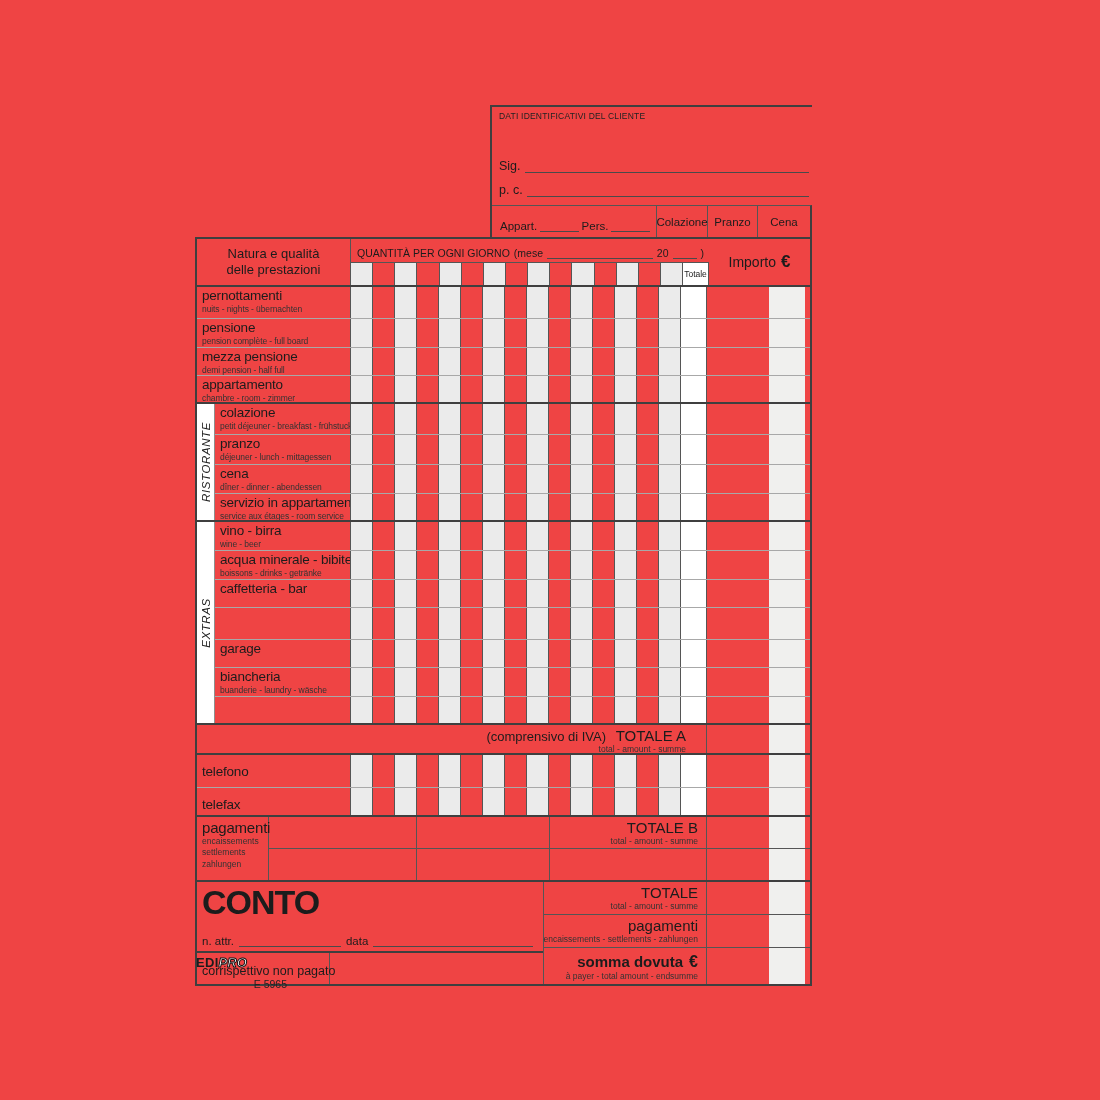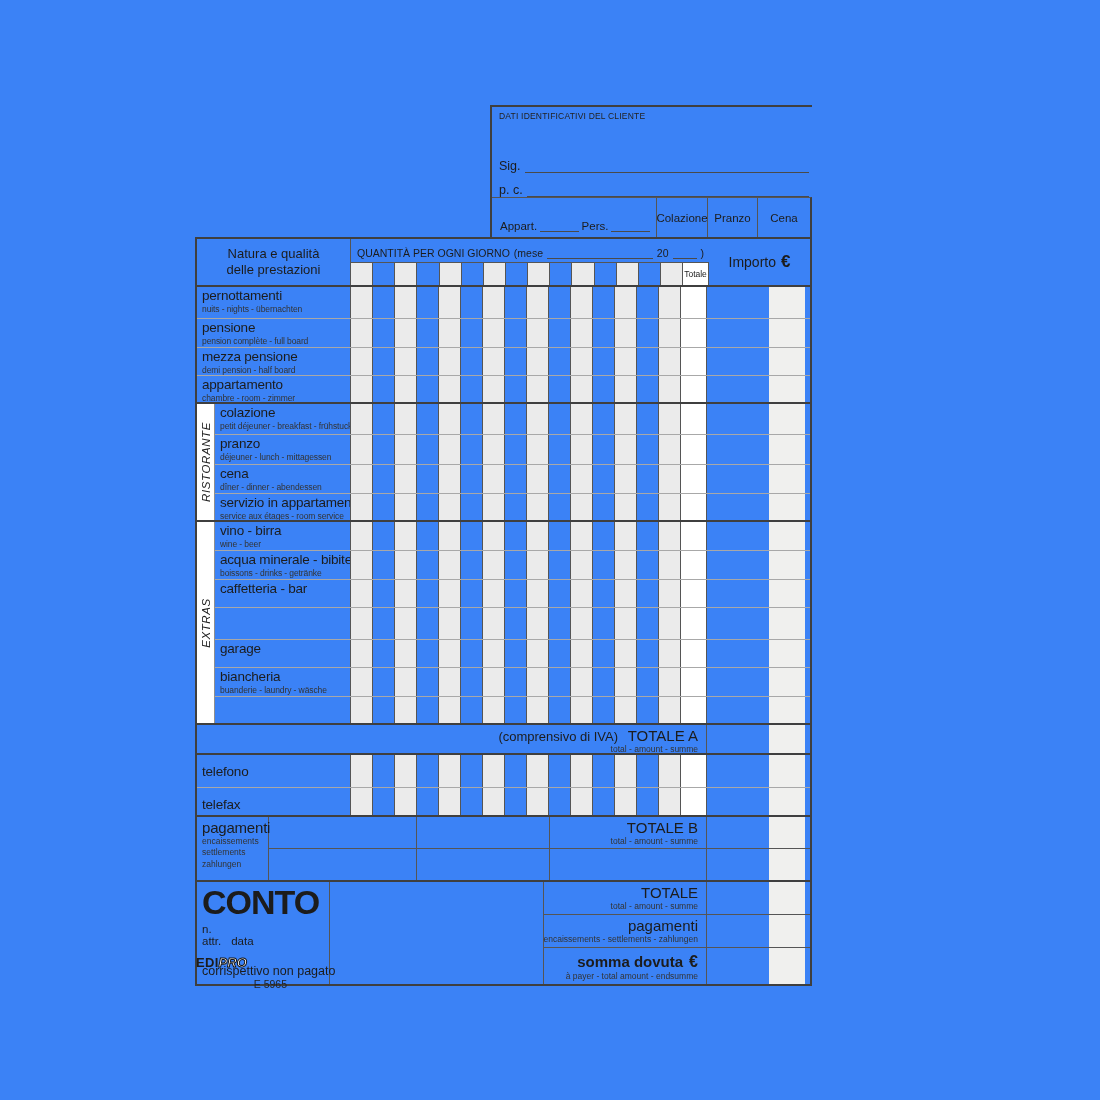--- a/index.html
+++ b/index.html
@@ -2,31 +2,31 @@
 <html><head>
 <meta charset="utf-8">
 <style>
   :root{
     --dark:#3f3f3f; --mid:#555; --light:#a8a8a8;
     --shade:#ebebeb; --strip:#f0f0ee; --txt:#1c1c1c;
   }
   *{box-sizing:border-box;margin:0;padding:0;}
   html,body{background:#fff;}
   body{font-family:"Liberation Sans", sans-serif;color:var(--txt);}
-  .page{position:relative;width:1100px;height:1100px;background:#3b82f6;overflow:hidden;}
+  .page{position:relative;width:1100px;height:1100px;background:#ef4444;overflow:hidden;}
 
   
   .topbox{position:absolute;left:490px;top:105px;width:322px;height:132px;
     border-top:2px solid var(--dark);border-left:2px solid var(--dark);}
   .tb-title{position:absolute;left:7px;top:4px;font-size:8.5px;letter-spacing:.2px;color:#222;}
   .tb-line{position:absolute;left:7px;right:3px;display:flex;align-items:flex-end;gap:4px;font-size:12.5px;}
   .tb-sig{top:52px;} .tb-pc{top:76px;}
   .tb-line .ul{flex:1;}
   .ul{display:inline-block;border-bottom:1px solid #4a4a4a;height:12px;}
-  .meal-row{position:absolute;left:0;right:0;bottom:0;height:40px;display:flex;
+  .meal-row{position:absolute;left:0;right:0;bottom:0;height:32px;display:flex;
     border-top:1px solid var(--mid);border-right:2px solid var(--dark);}
   .meal-appart{width:165px;border-right:1px solid var(--mid);display:flex;align-items:flex-end;
     padding:0 6px 5px 8px;font-size:11.5px;gap:3px;}
   .meal-appart .ul1{width:48px;} .meal-appart .ul2{width:48px;}
   .meal-cell{display:flex;align-items:center;justify-content:center;font-size:11.5px;
     border-right:1px solid var(--mid);}
   .meal-colazione{width:51px;} .meal-pranzo{width:50px;} .meal-cena{flex:1;border-right:none;}
 
   
   .form-main{position:absolute;left:195px;top:237px;width:617px;height:749px;
@@ -60,21 +60,21 @@
 
   
   .group-label{position:absolute;left:0;width:18px;background:#fff;border-right:1px solid #8f8f8f;
     display:flex;align-items:center;justify-content:center;z-index:2;}
   .group-label span{transform:rotate(-90deg);font-style:italic;font-size:11.5px;
     letter-spacing:.6px;white-space:nowrap;color:#222;}
   .g-rist{top:165px;height:116px;} .g-ext{top:283px;height:201px;}
 
   
   .ta-row{height:30px;border-bottom:2px solid var(--dark);display:flex;flex-shrink:0;}
-  .ta-cell{flex:1;border-right:1px solid var(--mid);text-align:right;padding:2px 8px 0 0;}
+  .ta-cell{flex:1;border-right:1px solid var(--mid);text-align:right;padding:2px 20px 0 0;}
   .ta-line1{font-size:13px;white-space:nowrap;}
   .ta-line1 .ta-title{font-size:15px;margin-left:6px;}
   .ta-sub{font-size:8.5px;color:#333;}
 
   
   .comm .lcell{padding-top:10px;border-right:1px solid var(--mid);}
 
   
   .pay-section{height:65px;display:flex;border-bottom:2px solid var(--dark);flex-shrink:0;}
   .pay-label{width:72px;border-right:1px solid var(--mid);padding:2px 0 0 5px;}
@@ -87,21 +87,21 @@
   .pay-tb{flex:1;border-right:1px solid var(--mid);display:flex;flex-direction:column;}
   .tb-r1{height:32px;border-bottom:1px solid var(--mid);text-align:right;padding:2px 8px 12px 0;}
   .tb-r1 .t{font-size:15px;} .tb-r1 .s{font-size:8.5px;color:#333;}
   .tb-r2{flex:1;}
   .pay-imp{width:103px;display:flex;flex-direction:column;}
   .pay-imp .r1{height:32px;border-bottom:1px solid var(--mid);position:relative;}
   .pay-imp .r2{flex:1;position:relative;}
 
   
   .bottom-section{flex:1;display:flex;}
-  .bs-left{width:353px;border-right:1px solid var(--mid);display:flex;flex-direction:row;}
+  .bs-left{width:353px;border-right:1px solid var(--mid);display:flex;flex-direction:column;}
   .conto-block{height:71px;border-bottom:2px solid var(--dark);position:relative;}
   .conto-title{position:absolute;left:5px;top:1px;font-size:34px;font-weight:bold;
     letter-spacing:-1px;}
   .nattr-row{position:absolute;left:5px;right:10px;bottom:4px;display:flex;align-items:flex-end;
     gap:5px;font-size:11.5px;}
   .nattr-row .ul-a{width:102px;} .nattr-row .ul-b{flex:1;}
   .corr-row{flex:1;display:flex;}
   .corr-label{width:133px;border-right:1px solid var(--mid);display:flex;align-items:flex-end;
     padding:0 0 6px 5px;font-size:12.5px;white-space:nowrap;}
   .corr-empty{flex:1;}
@@ -239,21 +239,21 @@
             <div class="gcell"></div>
             <div class="gcell shade"></div>
           </div>
           <div class="tcell"></div>
           <div class="icell">
             <div class="strip"></div>
           </div>
         </div><div class="trow" style="height: 28px;">
           <div class="lcell">
             <div class="l1">mezza pensione</div>
-            <div class="l2">demi pension - half board</div>
+            <div class="l2">demi pension - half full</div>
           </div>
           <div class="grid">
             <div class="gcell shade"></div>
             <div class="gcell"></div>
             <div class="gcell shade"></div>
             <div class="gcell"></div>
             <div class="gcell shade"></div>
             <div class="gcell"></div>
             <div class="gcell shade"></div>
             <div class="gcell"></div>

